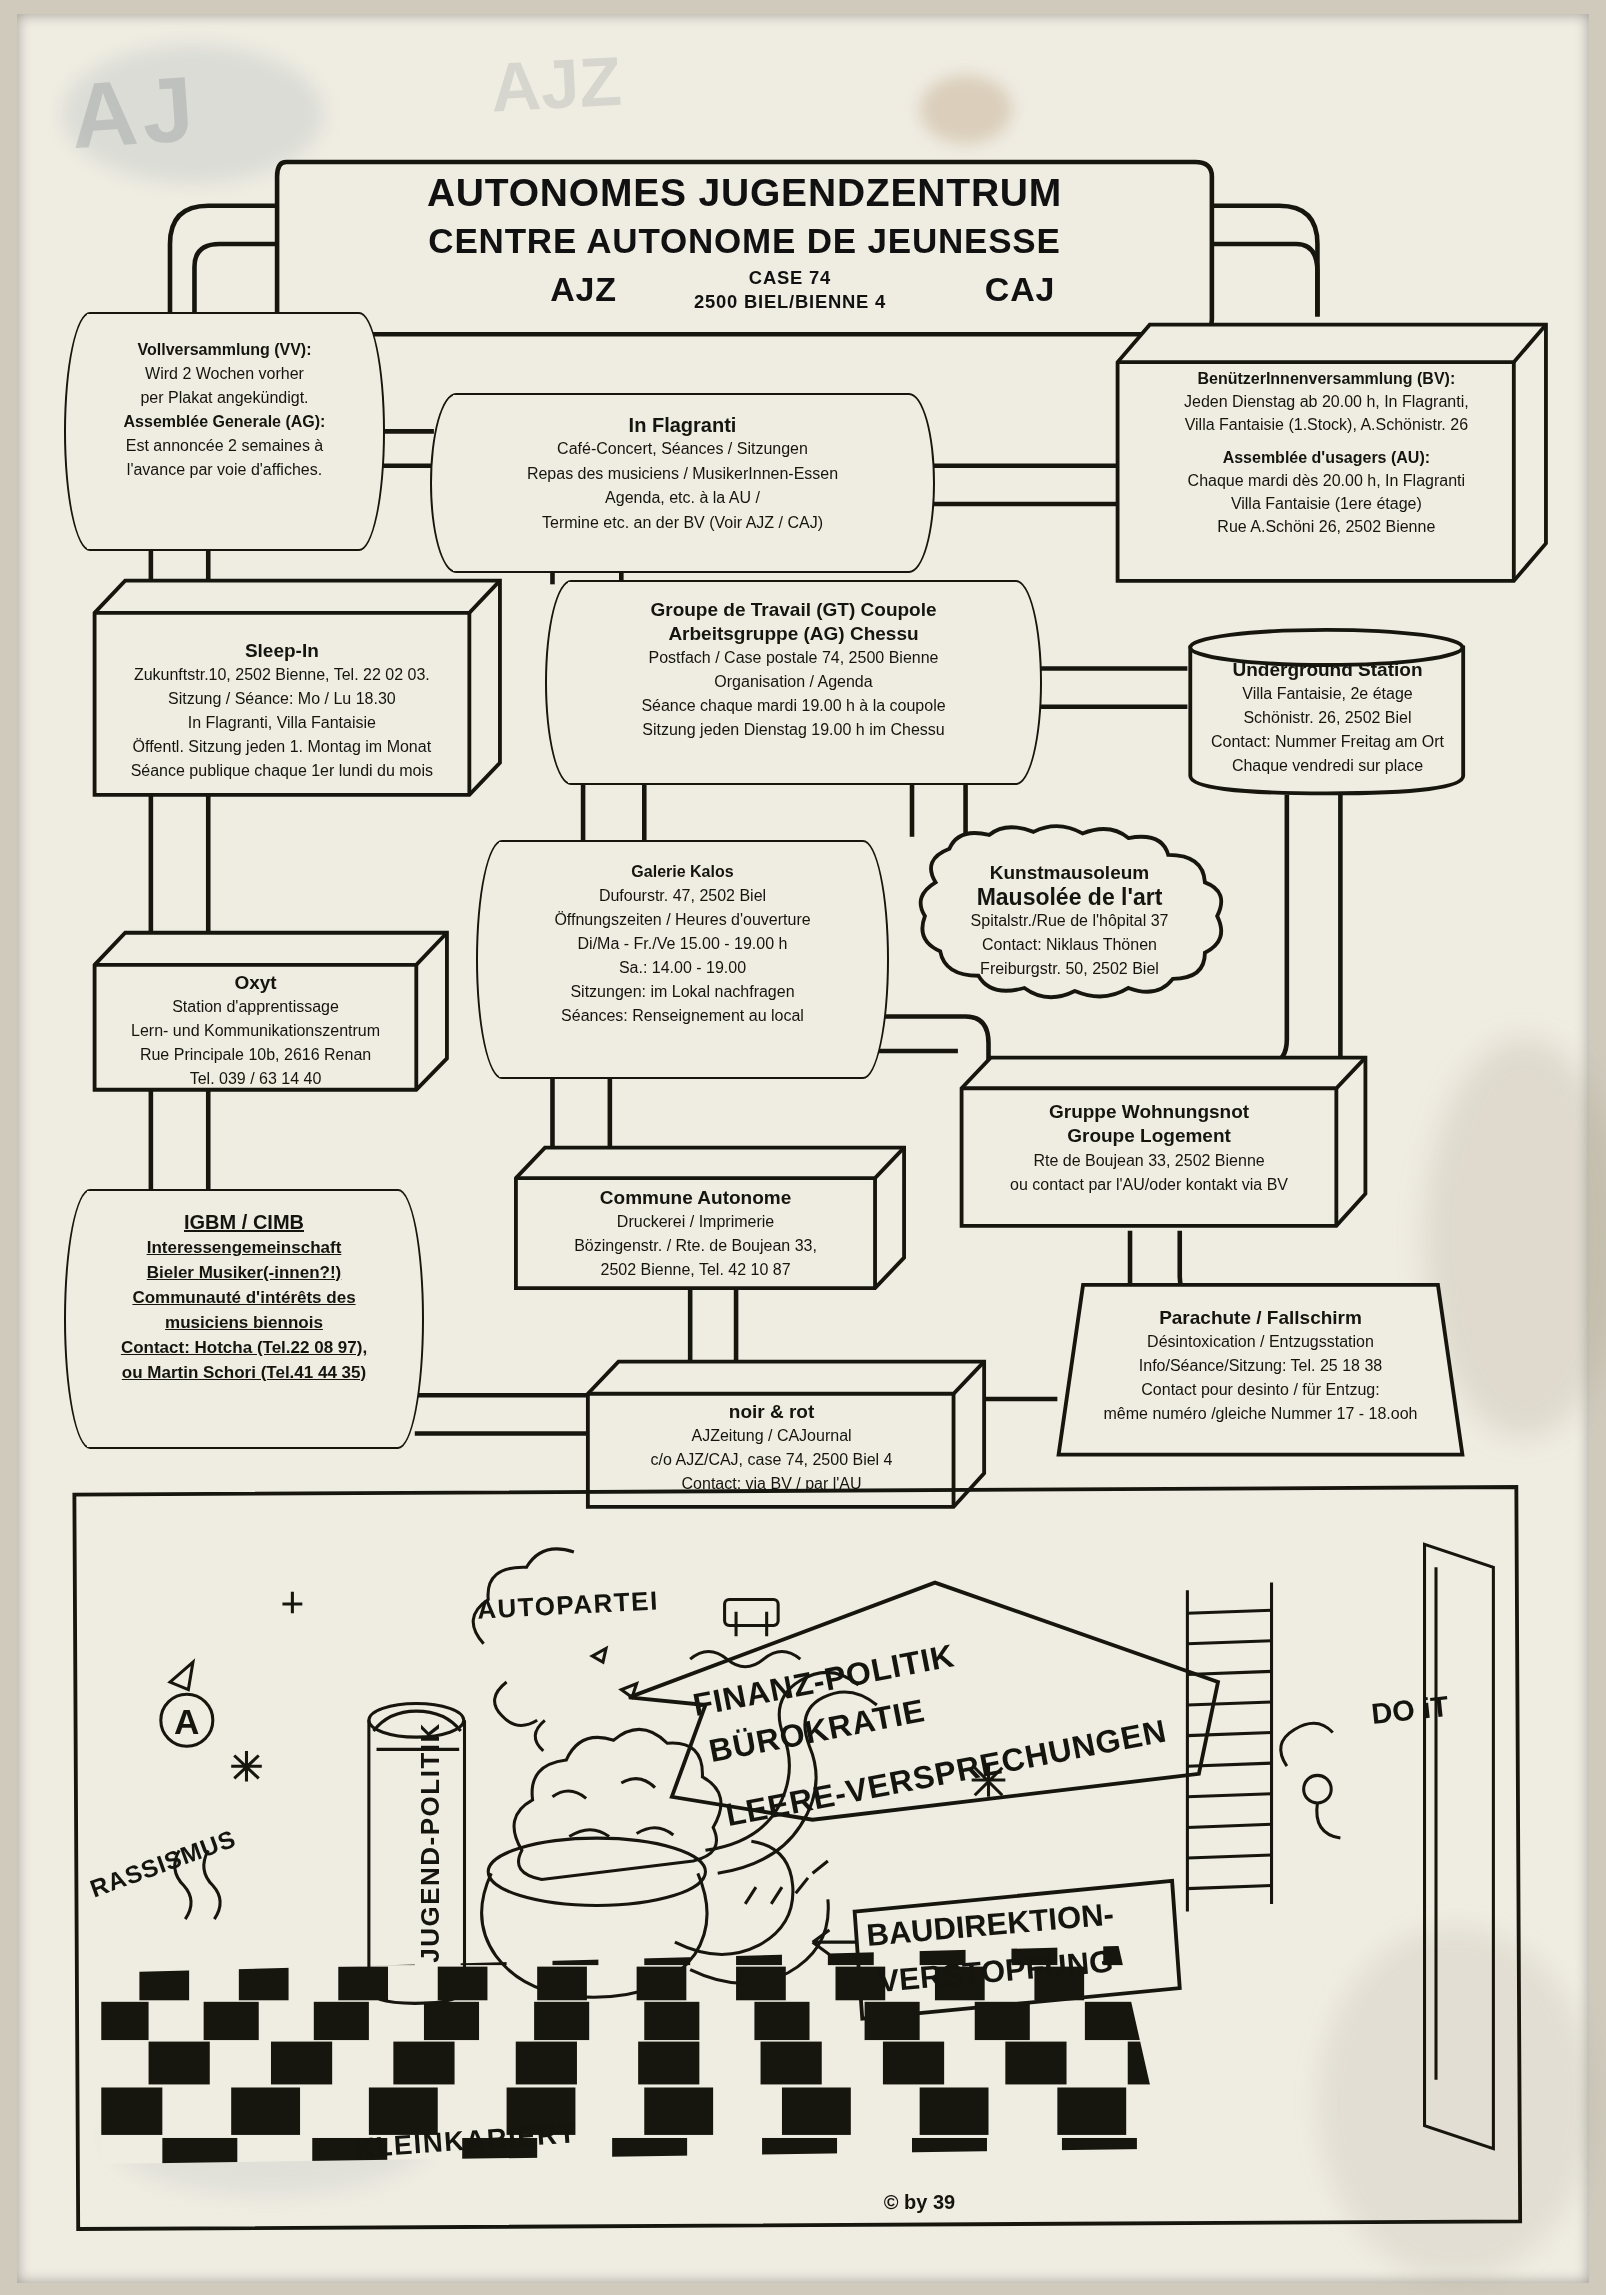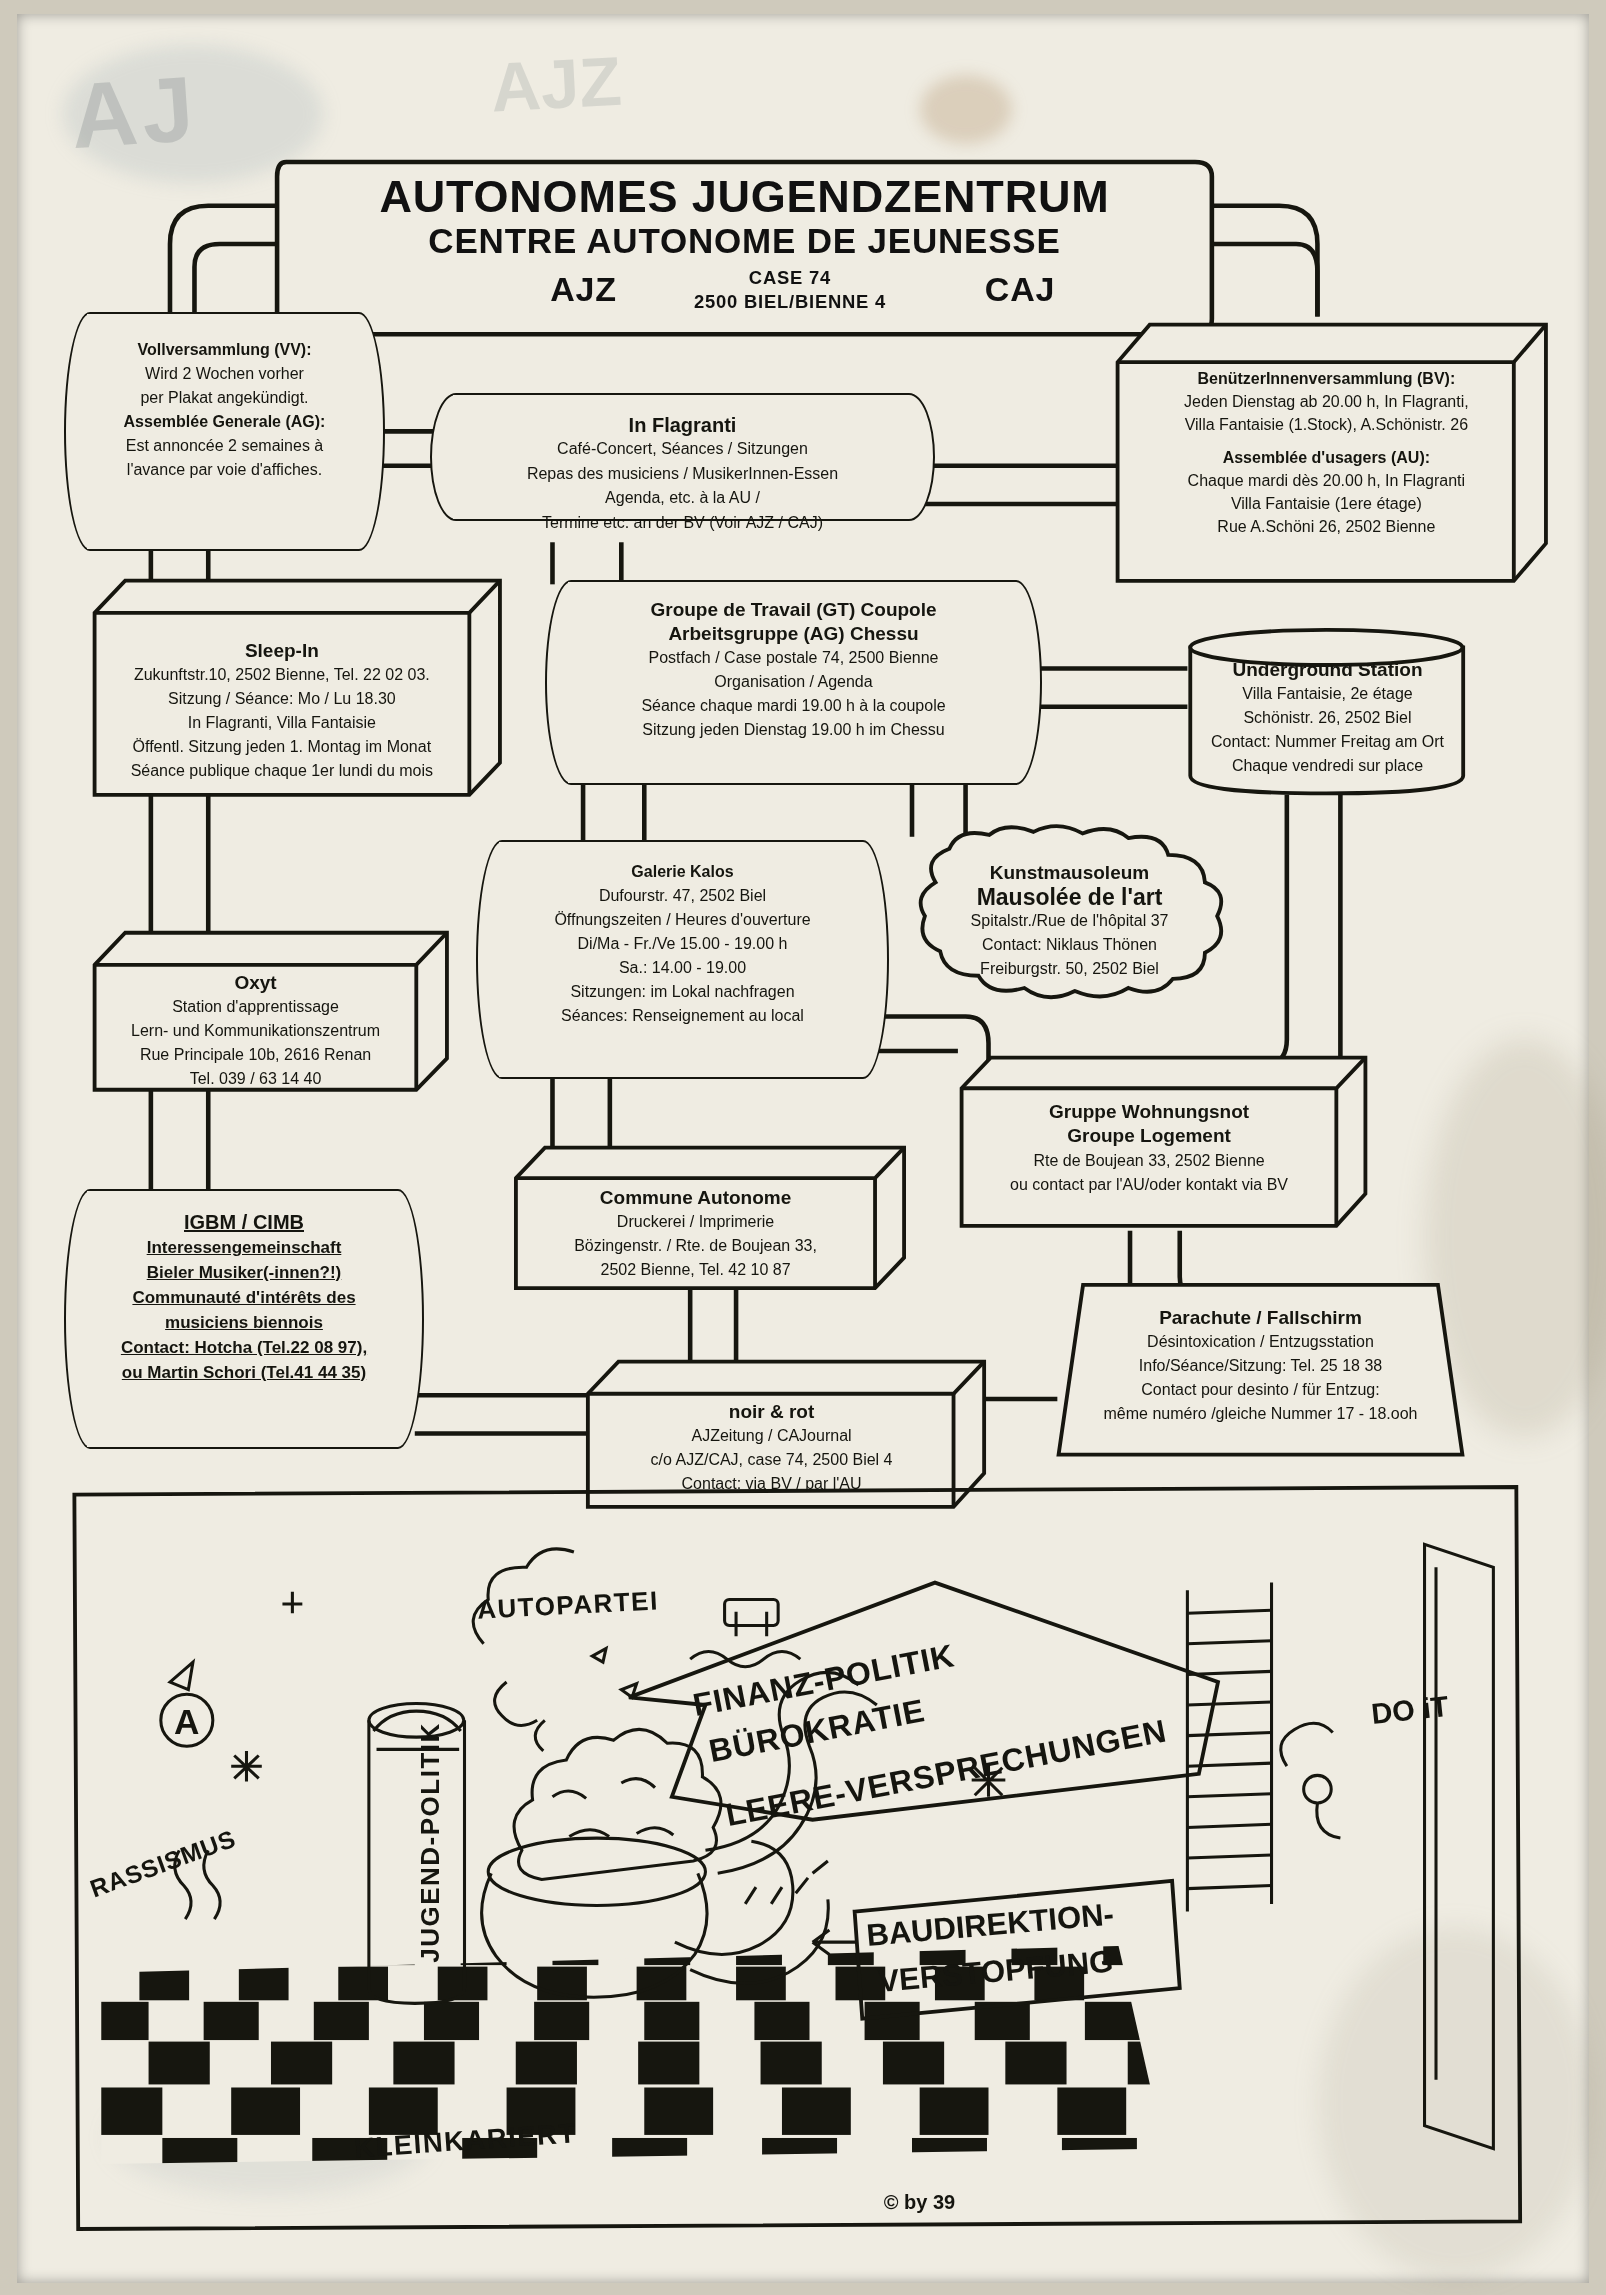--- a/index.html
+++ b/index.html
@@ -108,21 +108,21 @@
       <path d="M1070 1310 L1240 1310 Q1270 1310 1270 1345 L1270 1375" stroke-width="6"></path>
       <path d="M1070 1355 L1230 1355" stroke-width="6"></path>
 
       <path d="M1520 1590 L1520 1650 Q1520 1680 1555 1680" stroke-width="6"></path>
       <path d="M1455 1590 L1455 1700" stroke-width="6"></path>
 
       <path d="M1265 1810 L1360 1810" stroke-width="6"></path>
     </g>
   </svg>
 
-  <div class="t-title" style="left:260px;top:157px;width:935px;font-size:45px;">AUTONOMES JUGENDZENTRUM</div>
+  <div class="t-title" style="left:260px;top:157px;width:935px;font-size:39px;">AUTONOMES JUGENDZENTRUM</div>
   <div class="t-title" style="left:260px;top:207px;width:935px;font-size:35px;">CENTRE AUTONOME DE JEUNESSE</div>
   <div class="t-title" style="left:490px;top:256px;width:153px;font-size:34px;">AJZ</div>
   <div class="t-title" style="left:658px;top:253px;width:230px;font-size:18.4px;">CASE 74</div>
   <div class="t-title" style="left:658px;top:277px;width:230px;font-size:18.4px;">2500 BIEL/BIENNE 4</div>
   <div class="t-title" style="left:911px;top:256px;width:184px;font-size:34px;">CAJ</div>
 
   <div class="node" style="left:47px;top:298px;width:321px;height:239px;">
     <div class="cyl">
       <div class="cap l"></div>
         <div class="cap r"></div>
@@ -132,21 +132,21 @@
     <div class="txt" style="padding:26px 43px 0;font-size:16px;line-height:24px;">
       <span class="ttl ln">Vollversammlung (VV):</span>
       <span class="ln">Wird 2 Wochen vorher</span>
       <span class="ln">per Plakat angekündigt.</span>
       <span class="ln ttl">Assemblée Generale (AG):</span>
       <span class="ln">Est annoncée 2 semaines à</span>
       <span class="ln">l'avance par voie d'affiches.</span>
     </div>
   </div>
 
-  <div class="node" style="left:413px;top:379px;width:505px;height:128px;">
+  <div class="node" style="left:413px;top:379px;width:505px;height:180px;">
     <div class="cyl">
       <div class="cap l"></div>
         <div class="cap r"></div>
       <div class="body"></div>
         <div class="mask"></div>
     </div>
     <div class="txt" style="padding:20px 54px 0;font-size:16px;line-height:24.5px;">
       <span class="ttl ln" style="font-size:20px;">In Flagranti</span>
       <span class="ln">Café-Concert, Séances / Sitzungen</span>
       <span class="ln">Repas des musiciens / MusikerInnen-Essen</span>

